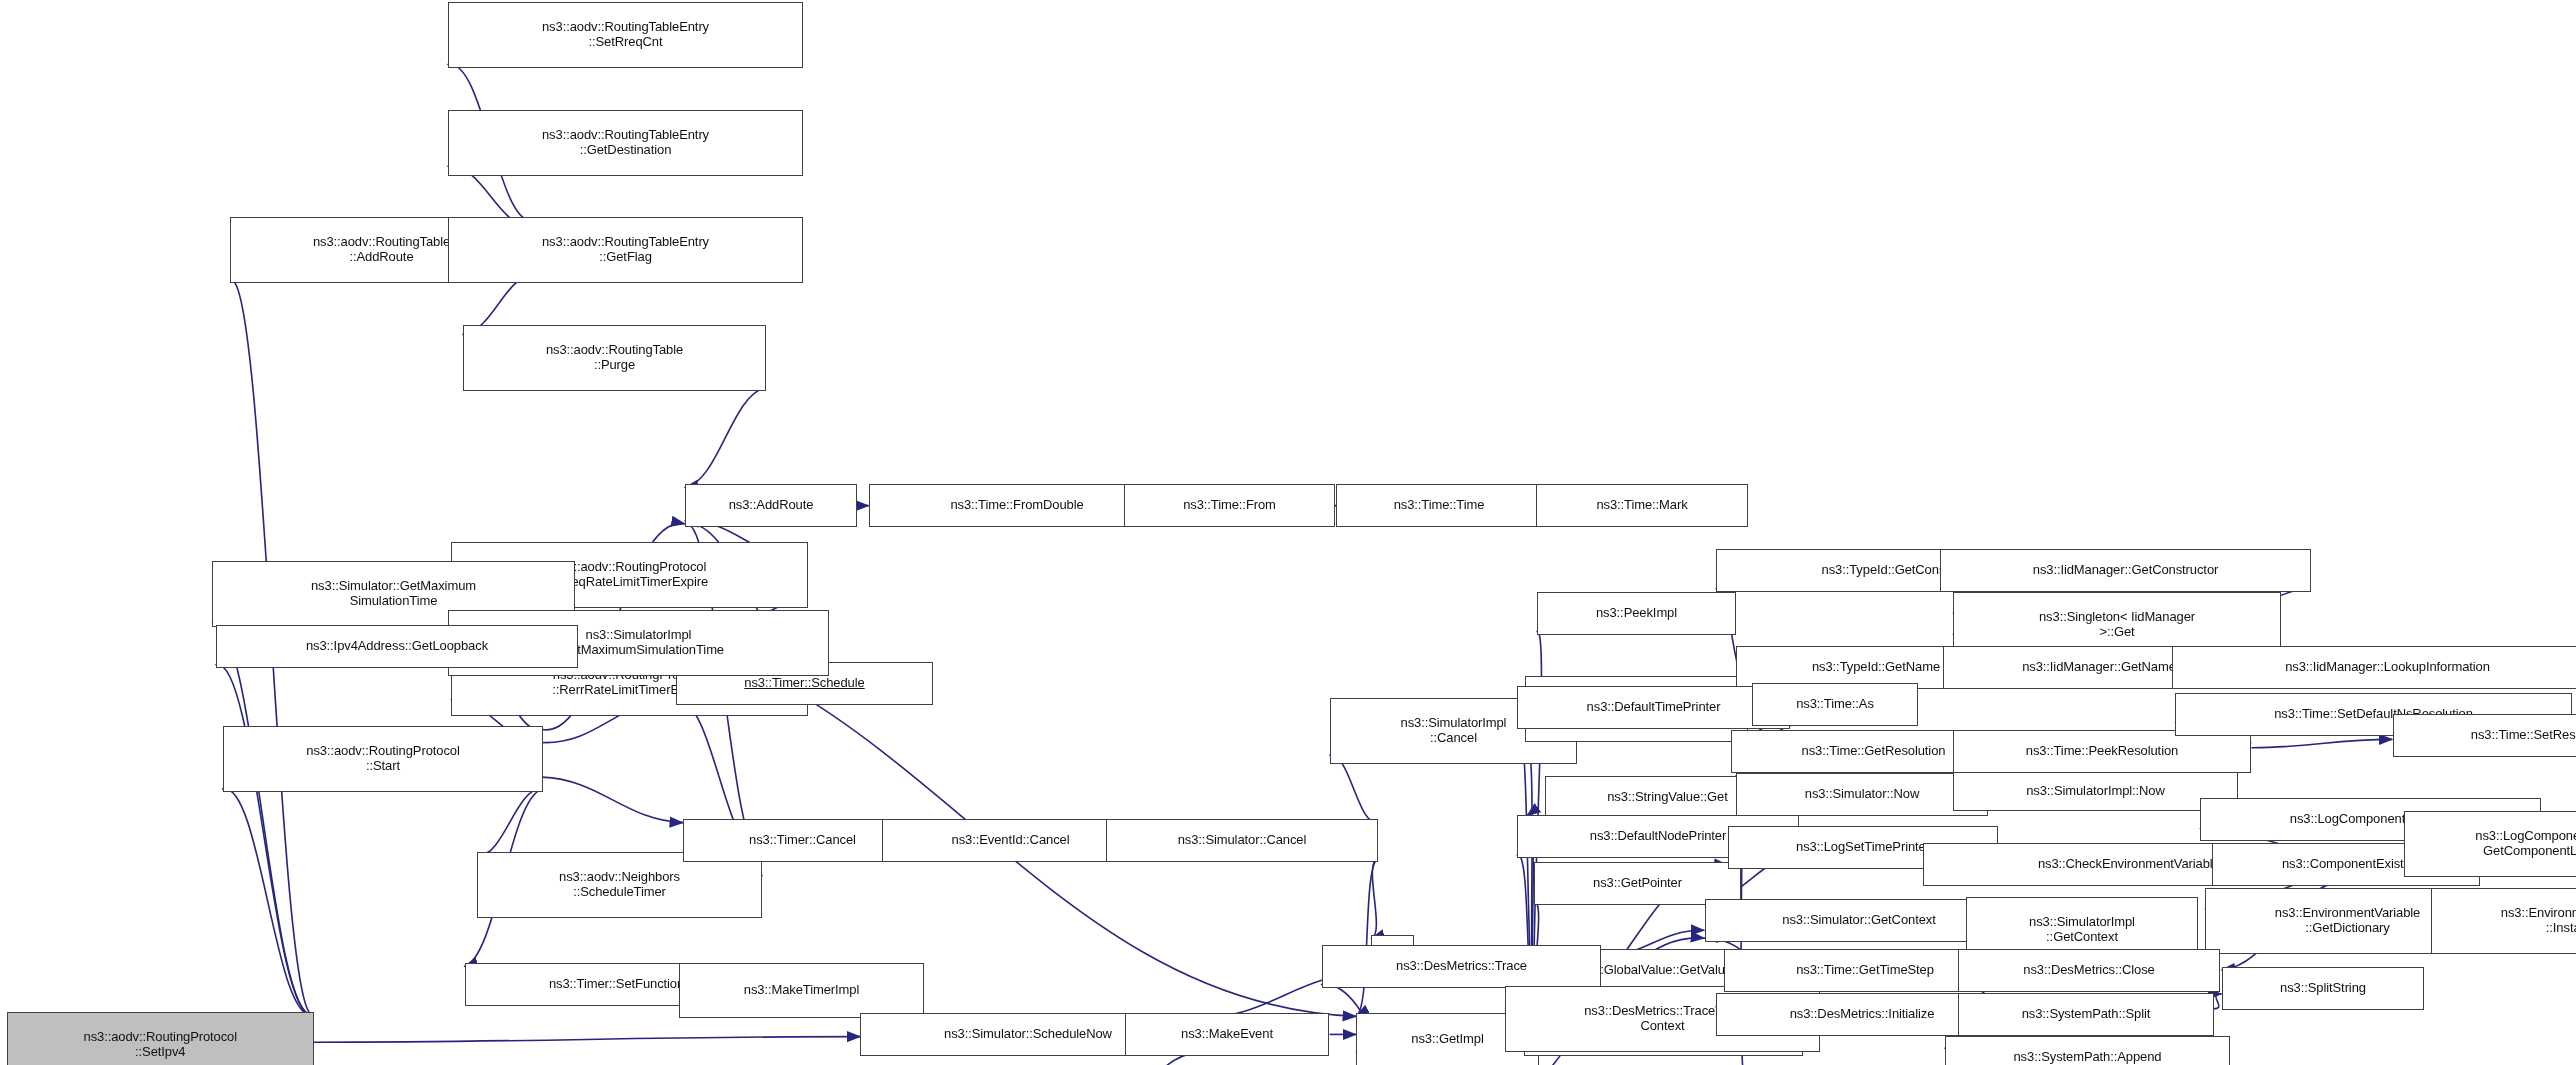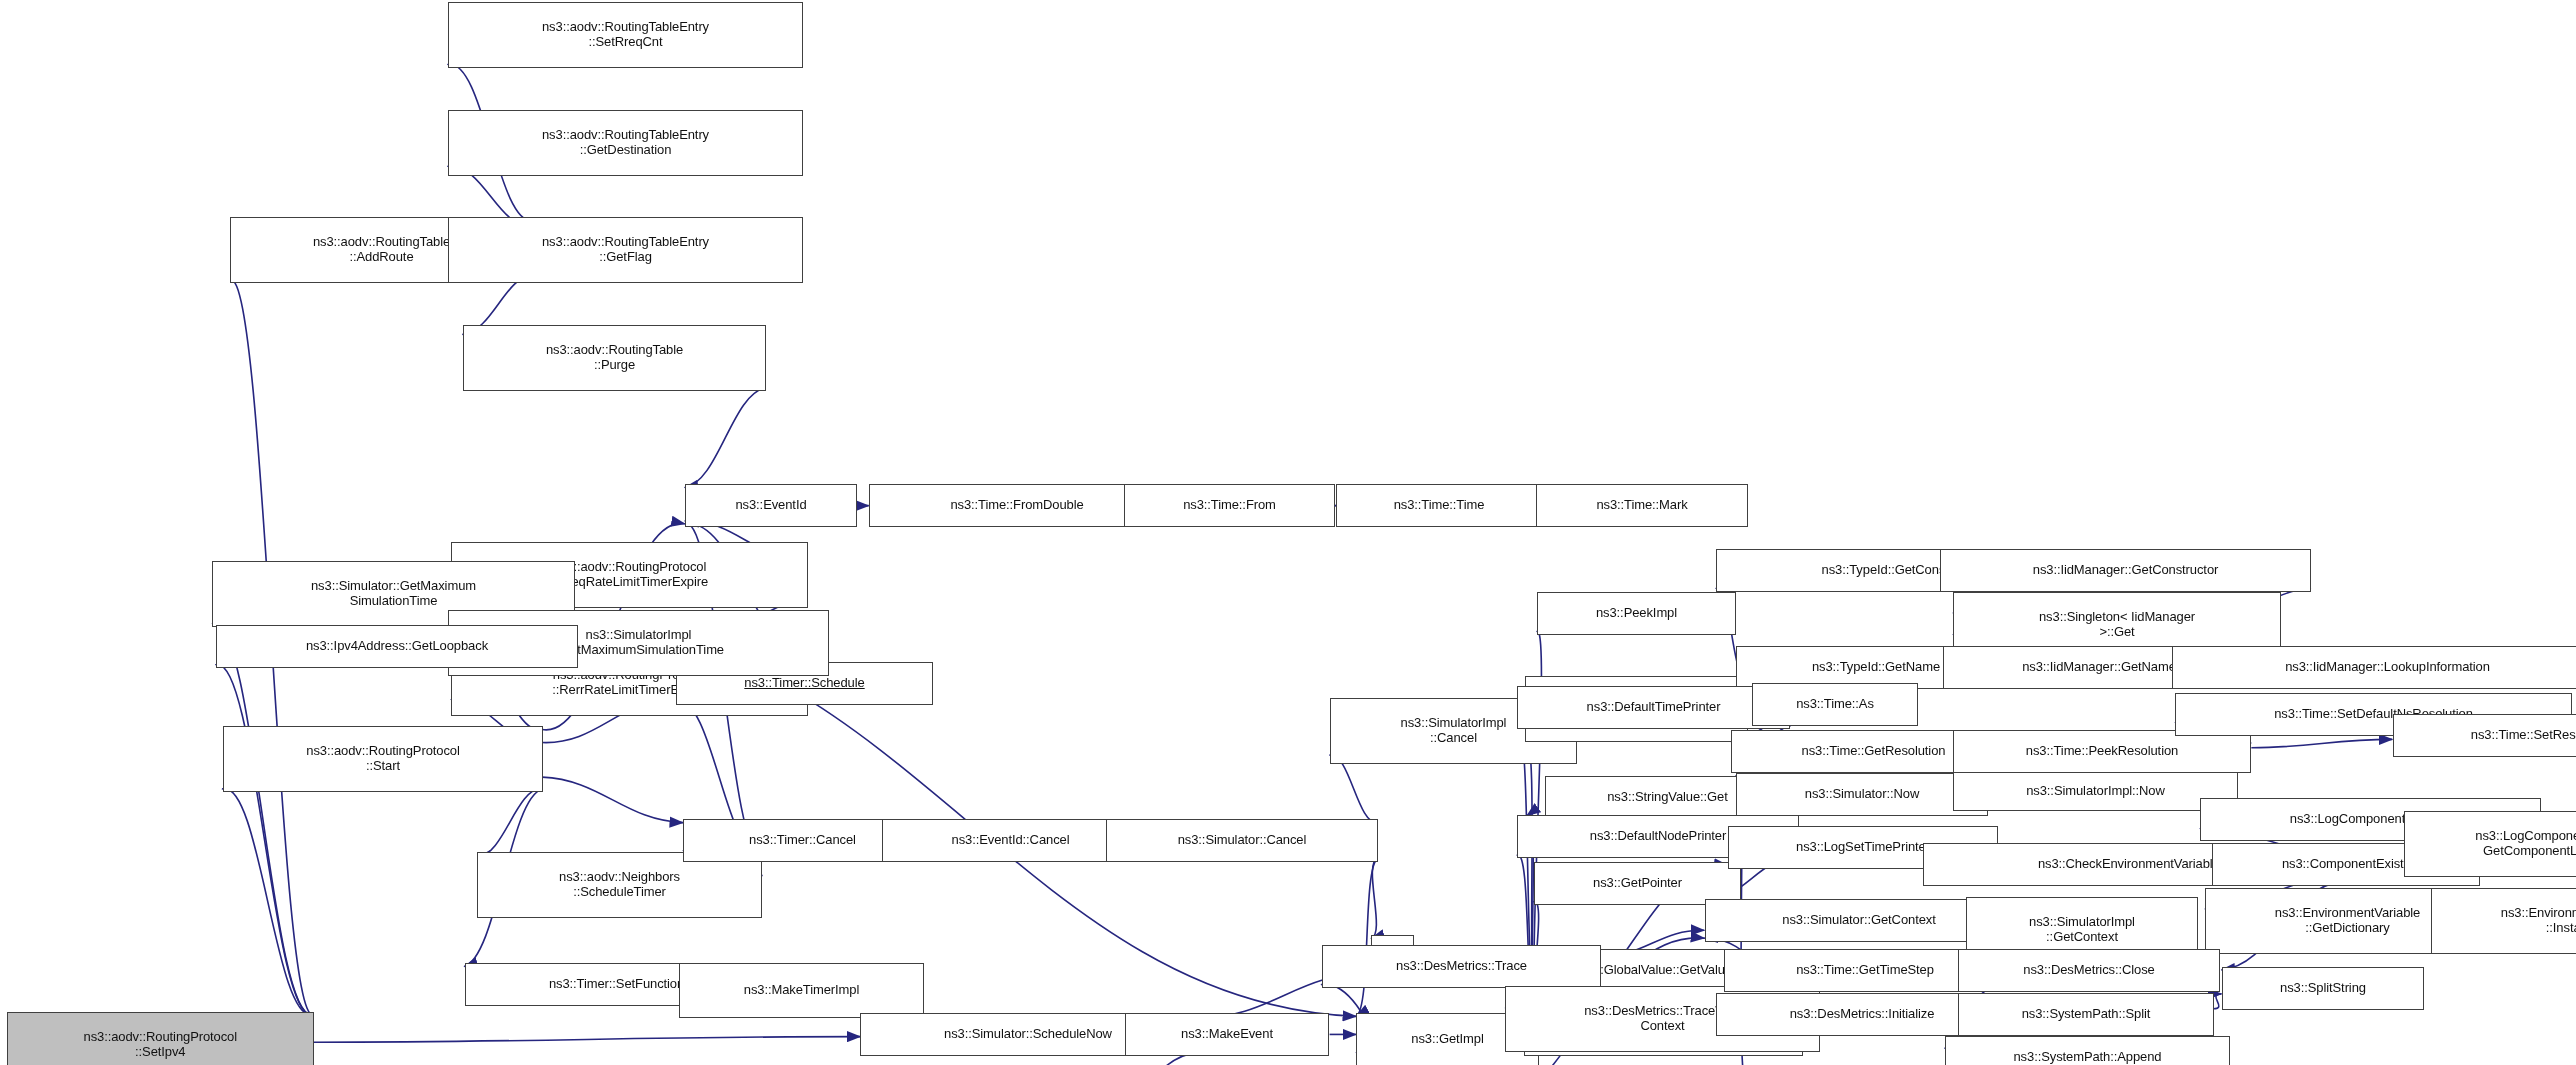--- a/index.html
+++ b/index.html
@@ -156,21 +156,21 @@
 ::Purge</span></div>
       <div class="node" style="left: 223px; top: 726px; width: 320px; height: 66px;"><span class="lbl">ns3::aodv::RoutingProtocol
 ::Start</span></div>
       <div class="node" style="left: 451px; top: 542px; width: 357px; height: 66px;"><span class="lbl">ns3::aodv::RoutingProtocol
 ::RreqRateLimitTimerExpire</span></div>
       <div class="node" style="left: 451px; top: 650px; width: 357px; height: 66px;"><span class="lbl">ns3::aodv::RoutingProtocol
 ::RerrRateLimitTimerExpire</span></div>
       <div class="node" style="left: 477px; top: 852px; width: 285px; height: 66px;"><span class="lbl">ns3::aodv::Neighbors
 ::ScheduleTimer</span></div>
       <div class="node" style="left: 465px; top: 963px; width: 303px; height: 43px;"><span class="lbl">ns3::Timer::SetFunction</span></div>
-      <div class="node" style="left: 685px; top: 484px; width: 172px; height: 43px;"><span class="lbl">ns3::EventId</span></div>
+      <div class="node" style="left: 685px; top: 484px; width: 172px; height: 43px;"><span class="lbl">ns3::AddRoute</span></div>
       <div class="node" style="left: 676px; top: 662px; width: 257px; height: 43px; text-decoration: underline;"><span class="lbl">ns3::Timer::Schedule</span></div>
       <div class="node" style="left: 683px; top: 819px; width: 239px; height: 43px;"><span class="lbl">ns3::Timer::Cancel</span></div>
       <div class="node" style="left: 679px; top: 963px; width: 245px; height: 55px;"><span class="lbl">ns3::MakeTimerImpl</span></div>
       <div class="node" style="left: 869px; top: 484px; width: 296px; height: 43px;"><span class="lbl">ns3::Time::FromDouble</span></div>
       <div class="node" style="left: 882px; top: 819px; width: 257px; height: 43px;"><span class="lbl">ns3::EventId::Cancel</span></div>
       <div class="node" style="left: 1124px; top: 484px; width: 211px; height: 43px;"><span class="lbl">ns3::Time::From</span></div>
       <div class="node" style="left: 1106px; top: 819px; width: 272px; height: 43px;"><span class="lbl">ns3::Simulator::Cancel</span></div>
       <div class="node" style="left: 1336px; top: 484px; width: 206px; height: 43px;"><span class="lbl">ns3::Time::Time</span></div>
       <div class="node" style="left: 1536px; top: 484px; width: 212px; height: 43px;"><span class="lbl">ns3::Time::Mark</span></div>
       <div class="node" style="left: 1330px; top: 698px; width: 247px; height: 66px;"><span class="lbl">ns3::SimulatorImpl

